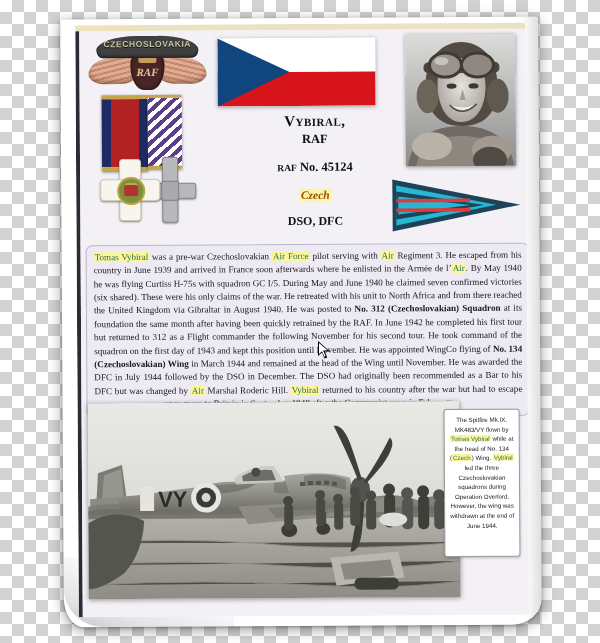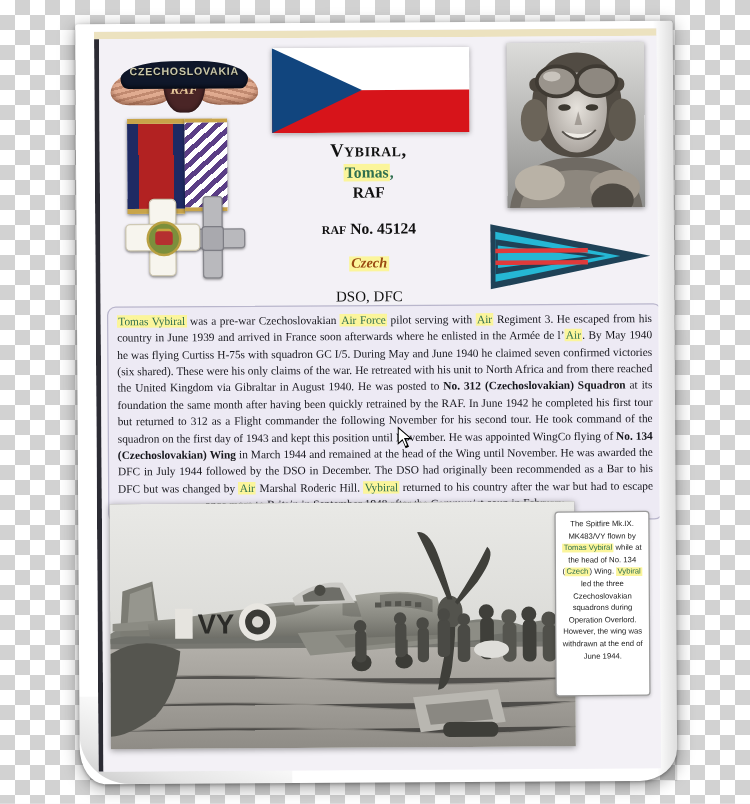--- a/index.html
+++ b/index.html
@@ -44,21 +44,21 @@
   .page .dark-left{position:absolute;left:0;top:6px;width:4px;height:586px;background:#2b2b33;}
 
   .inner{position:absolute;left:4px;top:6px;right:0;bottom:0;background:#f3f1f6;}
 
   
   .toprow{position:absolute;left:0;top:0;width:446px;height:212px;}
 
   
   .wing{position:absolute;left:7px;top:5px;width:122px;height:62px;}
   .wing .title-bar{
-    position:absolute;left:10px;top:13px;width:102px;height:22px;background:#0f172a;
+    position:absolute;left:10px;top:0;width:102px;height:22px;background:#404040;
     border-radius:50% 50% 8px 8px / 80% 80% 10px 10px;
     box-shadow:inset 0 -2px 3px rgba(0,0,0,.5);
   }
   .wing .title-bar span{
     position:absolute;left:0;right:0;top:3px;text-align:center;
     font-family:"Liberation Sans",sans-serif;font-weight:bold;font-size:8.5px;
     letter-spacing:.6px;color:#c9c7a8;text-shadow:0 1px 0 #111;
   }
   .wing .plume-l,.wing .plume-r{
     position:absolute;top:22px;width:50px;height:26px;background:#d9a389;
@@ -130,31 +130,31 @@
   
   .portrait{position:absolute;right:10px;top:5px;width:110px;height:132px;
     overflow:hidden;box-shadow:0 1px 4px rgba(0,0,0,.4);
     background:linear-gradient(180deg,#d8d8d6,#9a9a98);}
   .portrait svg{display:block;}
 
   
   .chevron{position:absolute;right:6px;top:148px;width:128px;height:56px;}
 
   
-  .titleblock{position:absolute;left:140px;top:82px;width:150px;text-align:center;
+  .titleblock{position:absolute;left:160px;top:82px;width:150px;text-align:center;
     color:#111;line-height:1.25;}
   .titleblock .nm{font-variant:small-caps;font-weight:bold;font-size:15px;letter-spacing:.5px;}
   .titleblock .fn{font-size:12.5px;font-weight:bold;color:#2f6f4f;}
   .titleblock .fn mark{background:#fbf59b;color:#2f6f4f;padding:0 1px;}
   .titleblock .raf{font-weight:bold;font-size:12.5px;margin-top:1px;}
   .titleblock .no{font-weight:bold;font-size:12.5px;margin-top:13px;}
   .titleblock .no small{font-variant:small-caps;font-size:9.5px;}
   .titleblock .cz{font-style:italic;font-weight:bold;font-size:11.5px;margin-top:12px;color:#9a4a12;}
   .titleblock .cz mark{background:#fbf59b;color:#9a4a12;padding:0 2px;}
-  .titleblock .dec{font-weight:normal;font-size:12px;margin-top:12px;}
+  .titleblock .dec{font-weight:bold;font-size:12px;margin-top:12px;}
 
   
   .bodybox{
     position:absolute;left:5px;top:214px;width:428px;
     border:1px solid #b9b6cc;border-radius:7px;background:#edeaf4;
     padding:5px 7px 6px 7px;
   }
   .bodybox p{margin:0;font-size:9.1px;line-height:1.47;color:#16161c;text-align:justify;
      text-align-last:center;}
   .bodybox b{font-weight:bold;}
@@ -267,21 +267,20 @@
 
             <path d="M44 71 Q57 82 71 70 Q58 76 44 71 Z" fill="#efece6"></path>
             <path d="M44 71 Q57 84 71 70" fill="none" stroke="#55504a" stroke-width="1.6"></path>
 
             <ellipse cx="84" cy="126" rx="17" ry="13" fill="#4f4a43"></ellipse>
           </svg>
         </div>
 
         <div class="titleblock">
           <div class="nm">Vybiral,</div>
-          <div class="fn"><mark>Tomas</mark><span>,</span></div>
           <div class="raf">RAF</div>
           <div class="no"><small>RAF</small> <span>No. 45124</span></div>
           <div class="cz"><mark>Czech</mark></div>
           <div class="dec">DSO, DFC</div>
         </div>
 
         <div class="chevron">
           <svg width="128" height="56" viewBox="0 0 128 56">
             <polygon points="0,2 128,28 0,54" fill="#1f4257"></polygon>
             <polygon points="4,8 104,28 4,48" fill="#25b7d4"></polygon>

